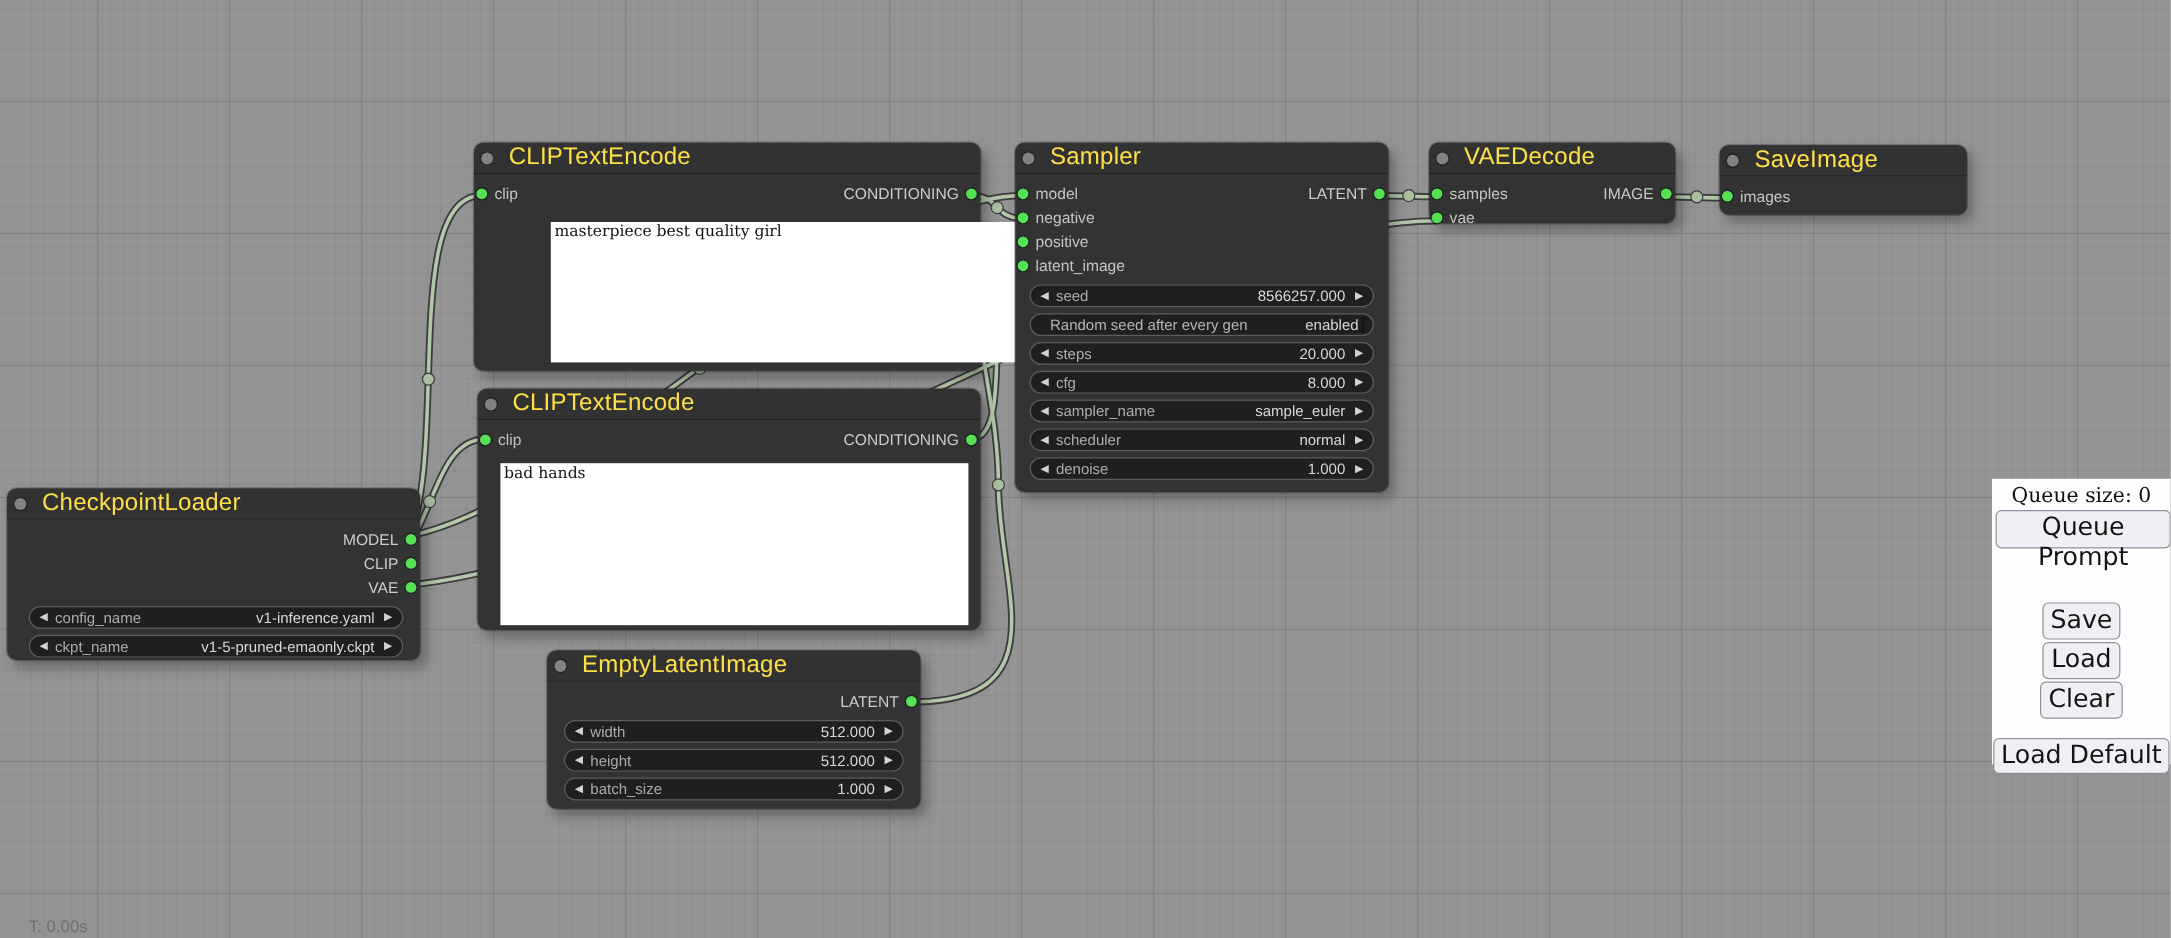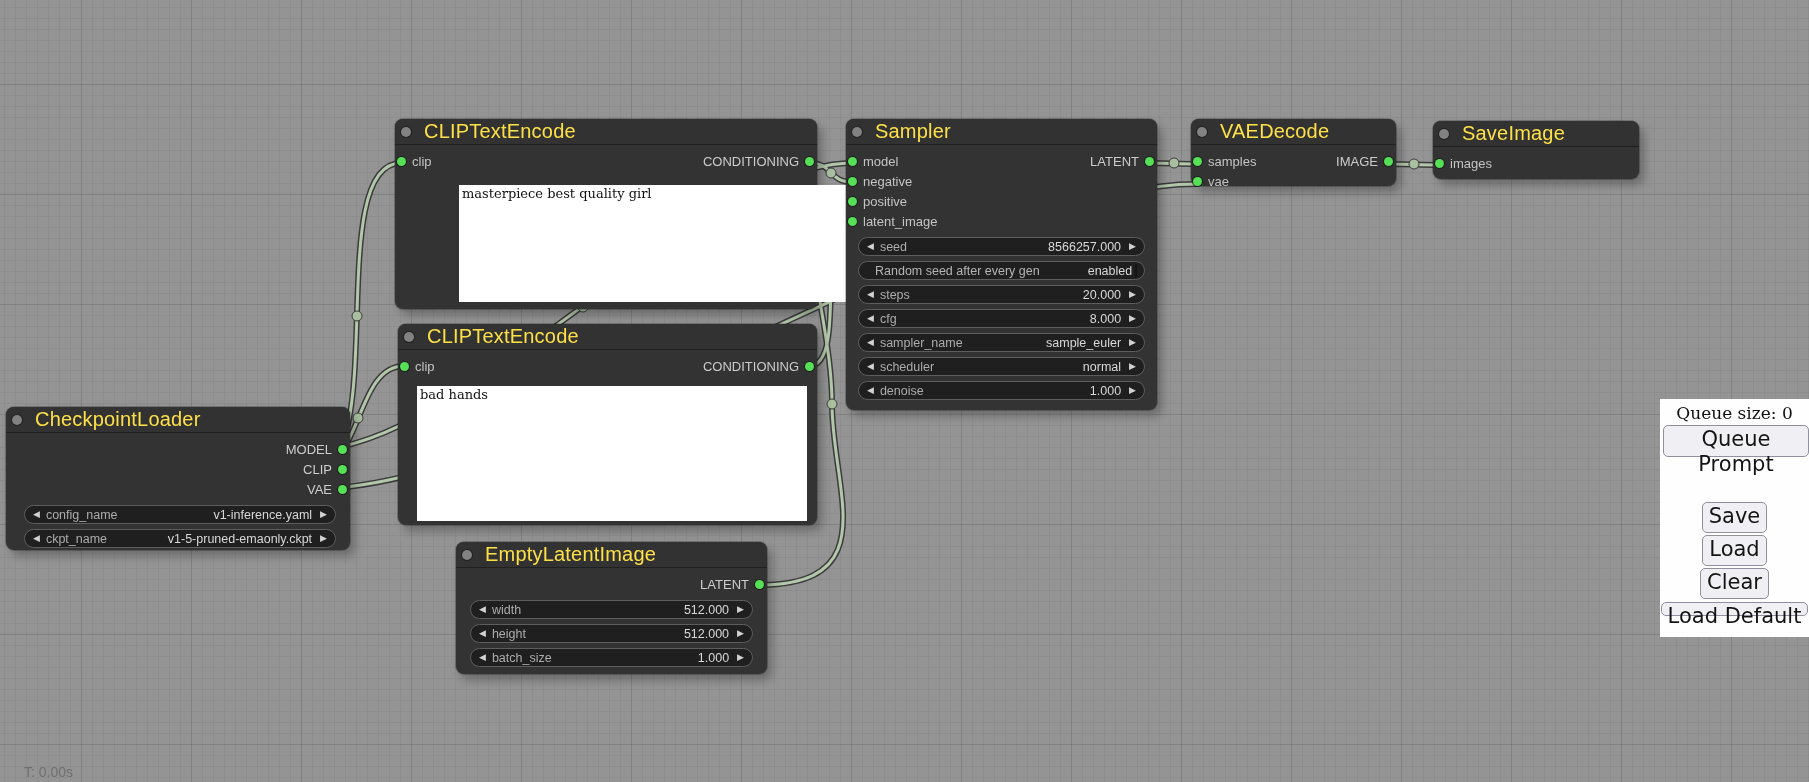--- a/index.html
+++ b/index.html
@@ -101,21 +101,21 @@
   .mbtn {
     display:block; margin:2px auto 0 auto;
     background:#f0f0f4; border:1px solid #90909e; border-radius:5px;
     font-family:"DejaVu Sans","Liberation Sans",sans-serif;
     font-size:21px; color:#141414; padding:1px 6px 3px 6px; cursor:pointer;
     line-height:1.2;
   }
   #btn-queue-prompt { width:146px; margin-left:3px; height:32px; }
   #menu-spacer { height:43px; }
   #btn-save, #btn-load, #btn-clear { height:31px; }
-  #btn-load-default { height:14px; margin-top:3px; }
+  #btn-load-default { height:30px; margin-top:16px; }
 
   #timer-text {
     position:absolute; left:24px; top:764px; z-index:1;
     font-size:14px; color:#6f6f6f;
   }
 </style>
 </head>
 <body>
 
 <div id="canvas">

